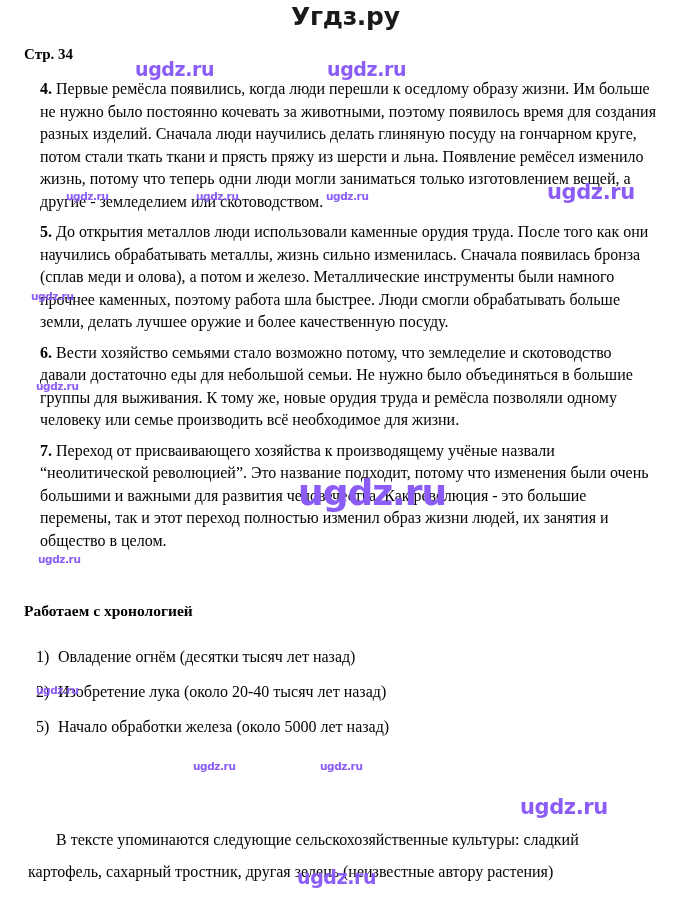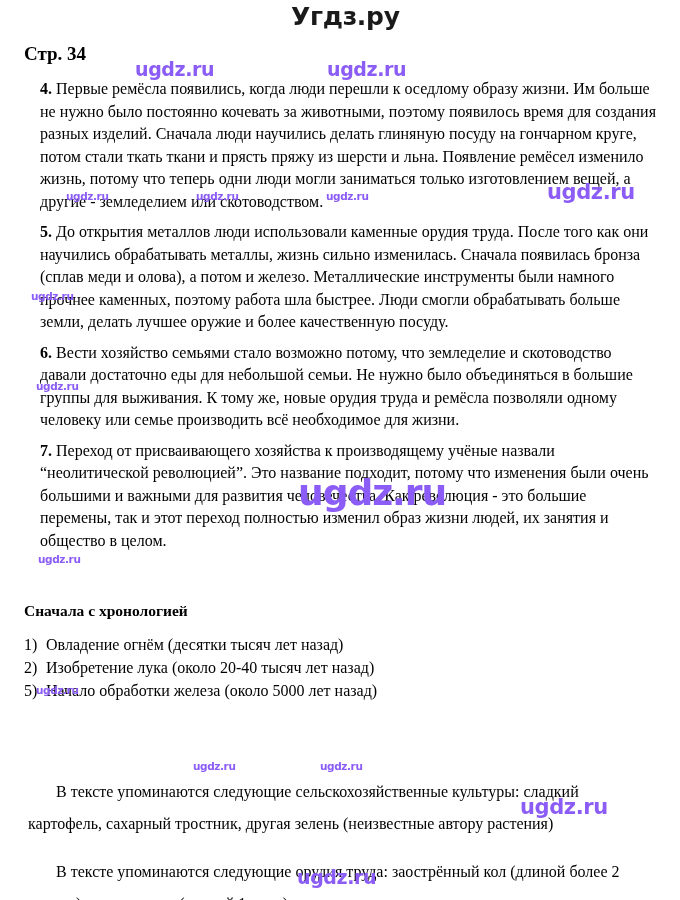--- a/index.html
+++ b/index.html
@@ -34,21 +34,21 @@
   
   .content {
     position: absolute;
     left: 24px;
     top: 44px;
     width: 634px;
   }
 
   .page-label {
     font-weight: bold;
-    font-size: 19px;
+    font-size: 15px;
     line-height: 20px;
     margin: 0 0 14px 0;
   }
 
   p.para {
     margin: 0 0 8px 16px;
     font-size: 16px;
     line-height: 22.5px;
     text-align: left;
   }
@@ -65,21 +65,21 @@
   }
 
   ol.chrono {
     list-style: none;
     margin: 0;
     padding: 0;
     font-size: 16px;
     line-height: 23px;
   }
   ol.chrono li {
-    margin: 0;
+    margin: 12px;
     padding: 0;
     white-space: nowrap;
   }
   ol.chrono li .mk {
     display: inline-block;
     min-width: 22px;
   }
 
   p.indent {
     margin: 4px;
@@ -122,21 +122,21 @@
     <p class="para"><span class="num">4.</span> <span>Первые ремёсла появились, когда люди перешли к оседлому образу жизни. Им больше не нужно было постоянно кочевать за животными, поэтому появилось время для создания разных изделий. Сначала люди научились делать глиняную посуду на гончарном круге, потом стали ткать ткани и прясть пряжу из шерсти и льна. Появление ремёсел изменило жизнь, потому что теперь одни люди могли заниматься только изготовлением вещей, а другие - земледелием или скотоводством.</span></p>
 
     <p class="para"><span class="num">5.</span> <span>До открытия металлов люди использовали каменные орудия труда. После того как они научились обрабатывать металлы, жизнь сильно изменилась. Сначала появилась бронза (сплав меди и олова), а потом и железо. Металлические инструменты были намного прочнее каменных, поэтому работа шла быстрее. Люди смогли обрабатывать больше земли, делать лучшее оружие и более качественную посуду.</span></p>
 
     <p class="para"><span class="num">6.</span> <span>Вести хозяйство семьями стало возможно потому, что земледелие и скотоводство давали достаточно еды для небольшой семьи. Не нужно было объединяться в большие группы для выживания. К тому же, новые орудия труда и ремёсла позволяли одному человеку или семье производить всё необходимое для жизни.</span></p>
 
     <p class="para"><span class="num">7.</span> <span>Переход от присваивающего хозяйства к производящему учёные назвали “неолитической революцией”. Это название подходит, потому что изменения были очень большими и важными для развития человечества. Как революция - это большие перемены, так и этот переход полностью изменил образ жизни людей, их занятия и общество в целом.</span></p>
 
     <div class="gap-big"></div>
 
-    <div class="section-head">Сначала с хронологией</div>
+    <div class="section-head">Работаем с хронологией</div>
 
     <div class="gap-sm"></div>
 
     <ol class="chrono">
       <li><span class="mk">1)</span><span>Овладение огнём (десятки тысяч лет назад)</span></li>
       <li><span class="mk">2)</span><span>Изобретение лука (около 20-40 тысяч лет назад)</span></li>
       <li><span class="mk">5)</span><span>Начало обработки железа (около 5000 лет назад)</span></li>
     </ol>
 
     <div class="gap-big"></div>

